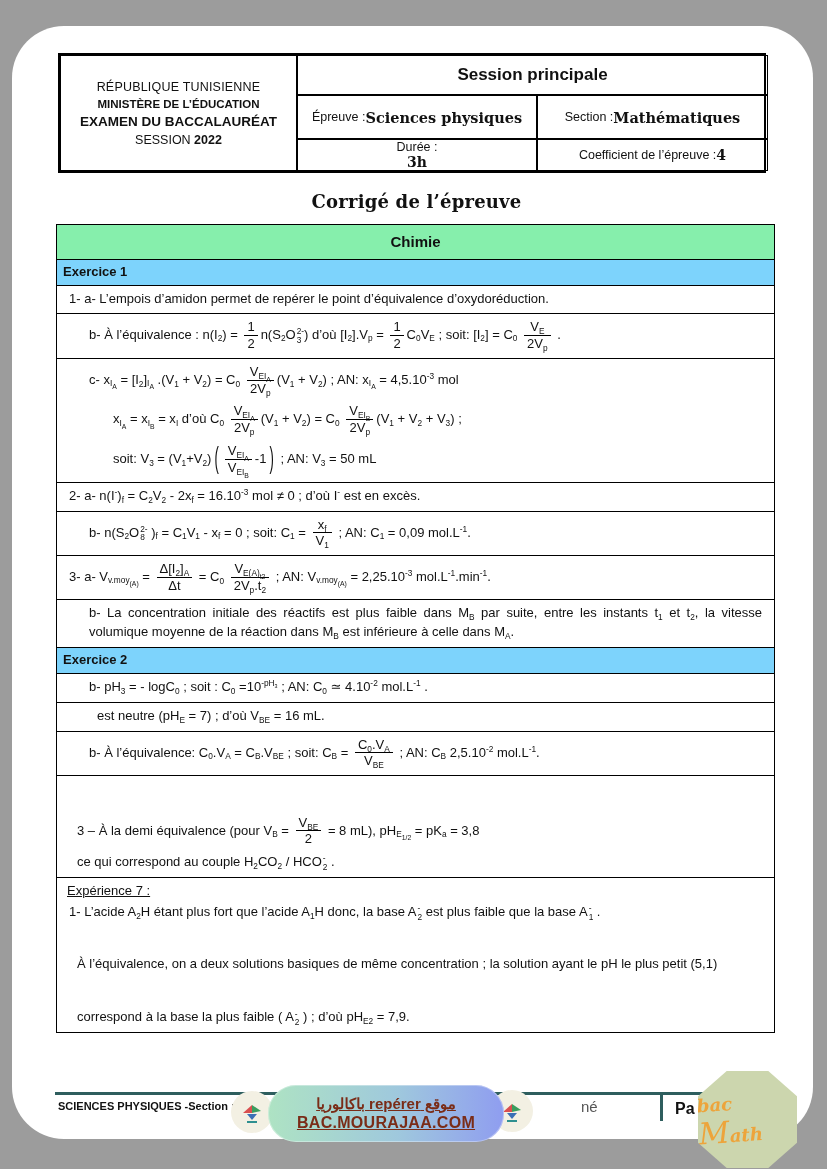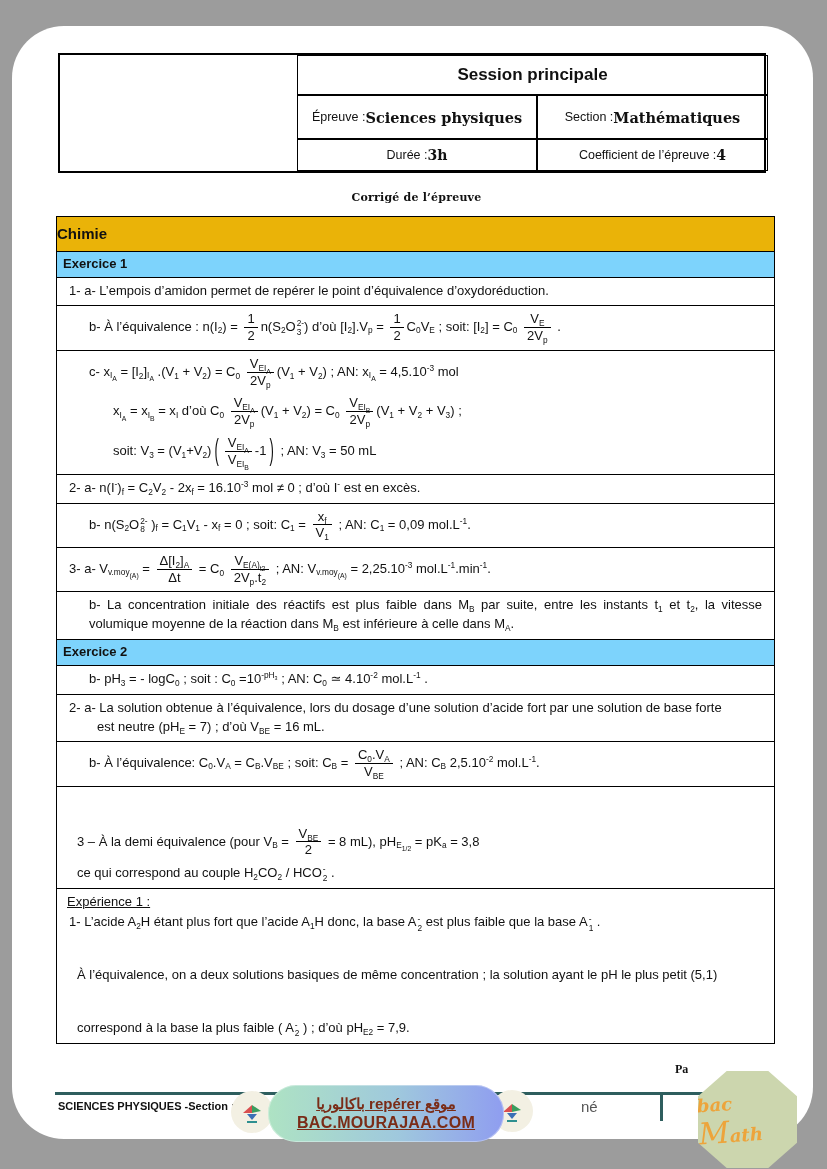--- a/index.html
+++ b/index.html
@@ -31,28 +31,28 @@
   .hl4{font-size:12.5px;}
   .hl4 b{font-weight:bold;}
   .session{grid-row:1;grid-column:2/4;font-size:17px;font-weight:bold;}
   .lbl{font-size:12.5px;}
   .val{font-family:"DejaVu Serif",serif;font-weight:bold;font-size:14.5px;}
   .val2{font-family:"DejaVu Serif",serif;font-weight:bold;font-size:14px;}
 
   
   .doc-title{
     text-align:center;margin:18px 0 12px 0;
-    font-family:"DejaVu Serif",serif;font-weight:bold;font-size:11px;letter-spacing:.2px;
+    font-family:"DejaVu Serif",serif;font-weight:bold;font-size:18px;letter-spacing:.2px;
   }
 
   
   .maintable{width:719px;border:1.6px solid #000;box-sizing:border-box;}
   .trow{border-bottom:1px solid #000;padding:4px 8px 5px 6px;font-size:13px;line-height:1.45;}
   .trow:last-child{border-bottom:none;}
-  .sec{background:#eab308;font-weight:bold;font-size:15px;padding:6px 0;}
+  .sec{background:#86efac;text-align:center;font-weight:bold;font-size:15px;padding:6px 0;}
   .exr{background:#7dd3fc;font-weight:bold;font-size:13px;padding:3px 0 3px 6px;}
   .mline{padding-left:6px;}
   .pad05{padding-left:14px;margin-top:34px;}
   .pad1{padding-left:26px;}
   .pad15{padding-left:34px;}
   .pad2{padding-left:50px;}
   .just{text-align:justify;padding-right:4px;}
   .exp-title{text-decoration:underline;padding-left:4px;margin-bottom:2px;}
   .gap-top{margin-top:5px;}
 
@@ -66,21 +66,21 @@
   .fd{display:block;padding:0 3px;}
   .mstack{display:inline-block;vertical-align:-0.5em;font-size:0.64em;line-height:1.05;text-align:left;margin-left:1px;}
   .mstack .t,.mstack .b{display:block;}
   .big{display:inline-block;transform:scaleY(2.3);margin:0 3px;font-weight:300;}
 
   
   .footer-rule{position:absolute;left:43px;top:1066px;width:720px;border-top:3px solid #2e5e5e;}
   .footer-left{position:absolute;left:46px;top:1074px;font-size:11px;font-weight:bold;}
   .footer-frag{position:absolute;left:563px;top:1072px;font-size:15px;color:#555;margin-left:6px;}
   .footer-div{position:absolute;left:648px;top:1069px;height:26px;border-left:3px solid #2e5e5e;}
-  .footer-page{position:absolute;left:663px;top:1036px;font-size:12px;font-weight:bold;font-family:Liberation Serif, serif;}
+  .footer-page{position:absolute;left:663px;top:1074px;font-size:16px;font-weight:bold;}
 
   
   .wm{
     position:absolute;left:268px;top:1085px;width:236px;height:57px;border-radius:28px;
     background:linear-gradient(90deg,#aee3c3 0%,#9fc8dd 55%,#8f9df0 100%);
     display:flex;flex-direction:column;align-items:center;justify-content:center;gap:1px;
     z-index:6;box-shadow:0 0 0 1px rgba(255,255,255,.35) inset;
   }
   .wm .ar{font-size:15px;font-weight:bold;color:#7a2c17;text-decoration:underline;direction:rtl;}
   .wm .url{font-size:16px;font-weight:bold;color:#7a2c17;text-decoration:underline;letter-spacing:.3px;}
@@ -102,30 +102,36 @@
   }
   .hex .script .bigM{font-size:30px;font-weight:normal;}
 </style>
 </head>
 <body>
 
 <div class="page">
   <div class="content">
 
     <div class="hdr">
+      <div class="cell left">
+        <div class="hl1">RÉPUBLIQUE TUNISIENNE</div>
+        <div class="hl2">MINISTÈRE DE L’ÉDUCATION</div>
+        <div class="hl3">EXAMEN DU BACCALAURÉAT</div>
+        <div class="hl4"><span>SESSION </span><b>2022</b></div>
+      </div>
       <div class="cell" style="grid-row:2;grid-column:2;">
         <span class="lbl">Épreuve : </span>
           <span class="val">Sciences physiques</span>
       </div>
       <div class="cell session">Session principale</div>
       <div class="cell" style="grid-row:2;grid-column:3;">
         <span class="lbl">Section : </span>
           <span class="val">Mathématiques</span>
       </div>
-      <div class="cell" style="grid-row:3;grid-column:2;">
+      <div class="cell" style="grid-row:3;grid-column:2;flex-direction:column;">
         <span class="lbl">Durée : </span>
           <span class="val2">3h</span>
       </div>
       <div class="cell" style="grid-row:3;grid-column:3;">
         <span class="lbl">Coefficient de l’épreuve : </span>
           <span class="val2">4</span>
       </div>
     </div>
 
     <div class="doc-title">Corrigé de l’épreuve</div>
@@ -157,32 +163,31 @@
       <div class="trow">
         <div class="mline pad1 just">b-  La concentration initiale des réactifs est plus faible dans  M<sub>B</sub> par suite,  entre  les  instants t<sub>1</sub> et t<sub>2</sub>, la vitesse volumique moyenne de la réaction dans M<sub>B</sub> est inférieure à celle dans M<sub>A</sub>.</div>
       </div>
 
       <div class="trow exr">Exercice 2</div>
 
       <div class="trow">
         <div class="mline pad1">b- pH<sub>3</sub>  = - logC<sub>0</sub>  ;   soit : C<sub>0</sub> =10<sup>-pH<sub>3</sub></sup>    ;   AN:  C<sub>0</sub>  ≃  4.10<sup>-2</sup>  mol.L<sup>-1</sup> .</div>
       </div>
       <div class="trow">
-        <div class="mline">2- a- La solution obtenue à l’équivalence, lors du dosage d’une solution d’acide fort par une solution de base forte</div>
         <div class="mline pad15">est neutre (pH<sub>E</sub> = 7) ; d’où V<sub>BE</sub> = 16 mL.</div>
       </div>
       <div class="trow">
         <div class="mline pad1">b-  À l’équivalence: C<sub>0</sub>.V<sub>A</sub>  = C<sub>B</sub>.V<sub>BE</sub>    ;  soit: C<sub>B</sub>  = <span class="frac"><span class="fn">C<sub>0</sub>.V<sub>A</sub></span><span class="fd">V<sub>BE</sub></span></span>  ;  AN: C<sub>B</sub>      2,5.10<sup>-2</sup>  mol.L<sup>-1</sup>.</div>
       </div>
       <div class="trow">
         <div class="mline pad05">3 – À la demi équivalence (pour V<sub>B</sub> = <span class="frac"><span class="fn">V<sub>BE</sub></span><span class="fd">2</span></span> = 8 mL), pH<sub>E<sub>1/2</sub></sub>  = pK<sub>a</sub>  = 3,8</div>
         <div class="mline pad05 gap-top">ce qui correspond au couple H<sub>2</sub>CO<sub>2</sub> / HCO<span class="mstack"><span class="t">-</span><span class="b">2</span></span> .</div>
       </div>
       <div class="trow">
-        <div class="exp-title">Expérience 1 :</div>
+        <div class="exp-title">Expérience 7 :</div>
         <div class="mline">1- L’acide A<sub>2</sub>H étant plus fort que l’acide A<sub>1</sub>H donc, la base  A<span class="mstack"><span class="t">-</span><span class="b">2</span></span>   est plus faible que la base A<span class="mstack"><span class="t">-</span><span class="b">1</span></span> .</div>
         <div class="mline pad05">À l’équivalence, on a deux solutions basiques de même concentration ; la solution ayant le pH le plus petit (5,1)</div>
         <div class="mline pad05">correspond à la base la plus faible ( A<span class="mstack"><span class="t">-</span><span class="b">2</span></span> ) ; d’où pH<sub>E2</sub> = 7,9.</div>
       </div>
     </div>
   </div>
 
   <div class="footer-rule"></div>
   <div class="footer-left">SCIENCES PHYSIQUES -Section : Ma</div>
   <div class="footer-frag">né</div>

